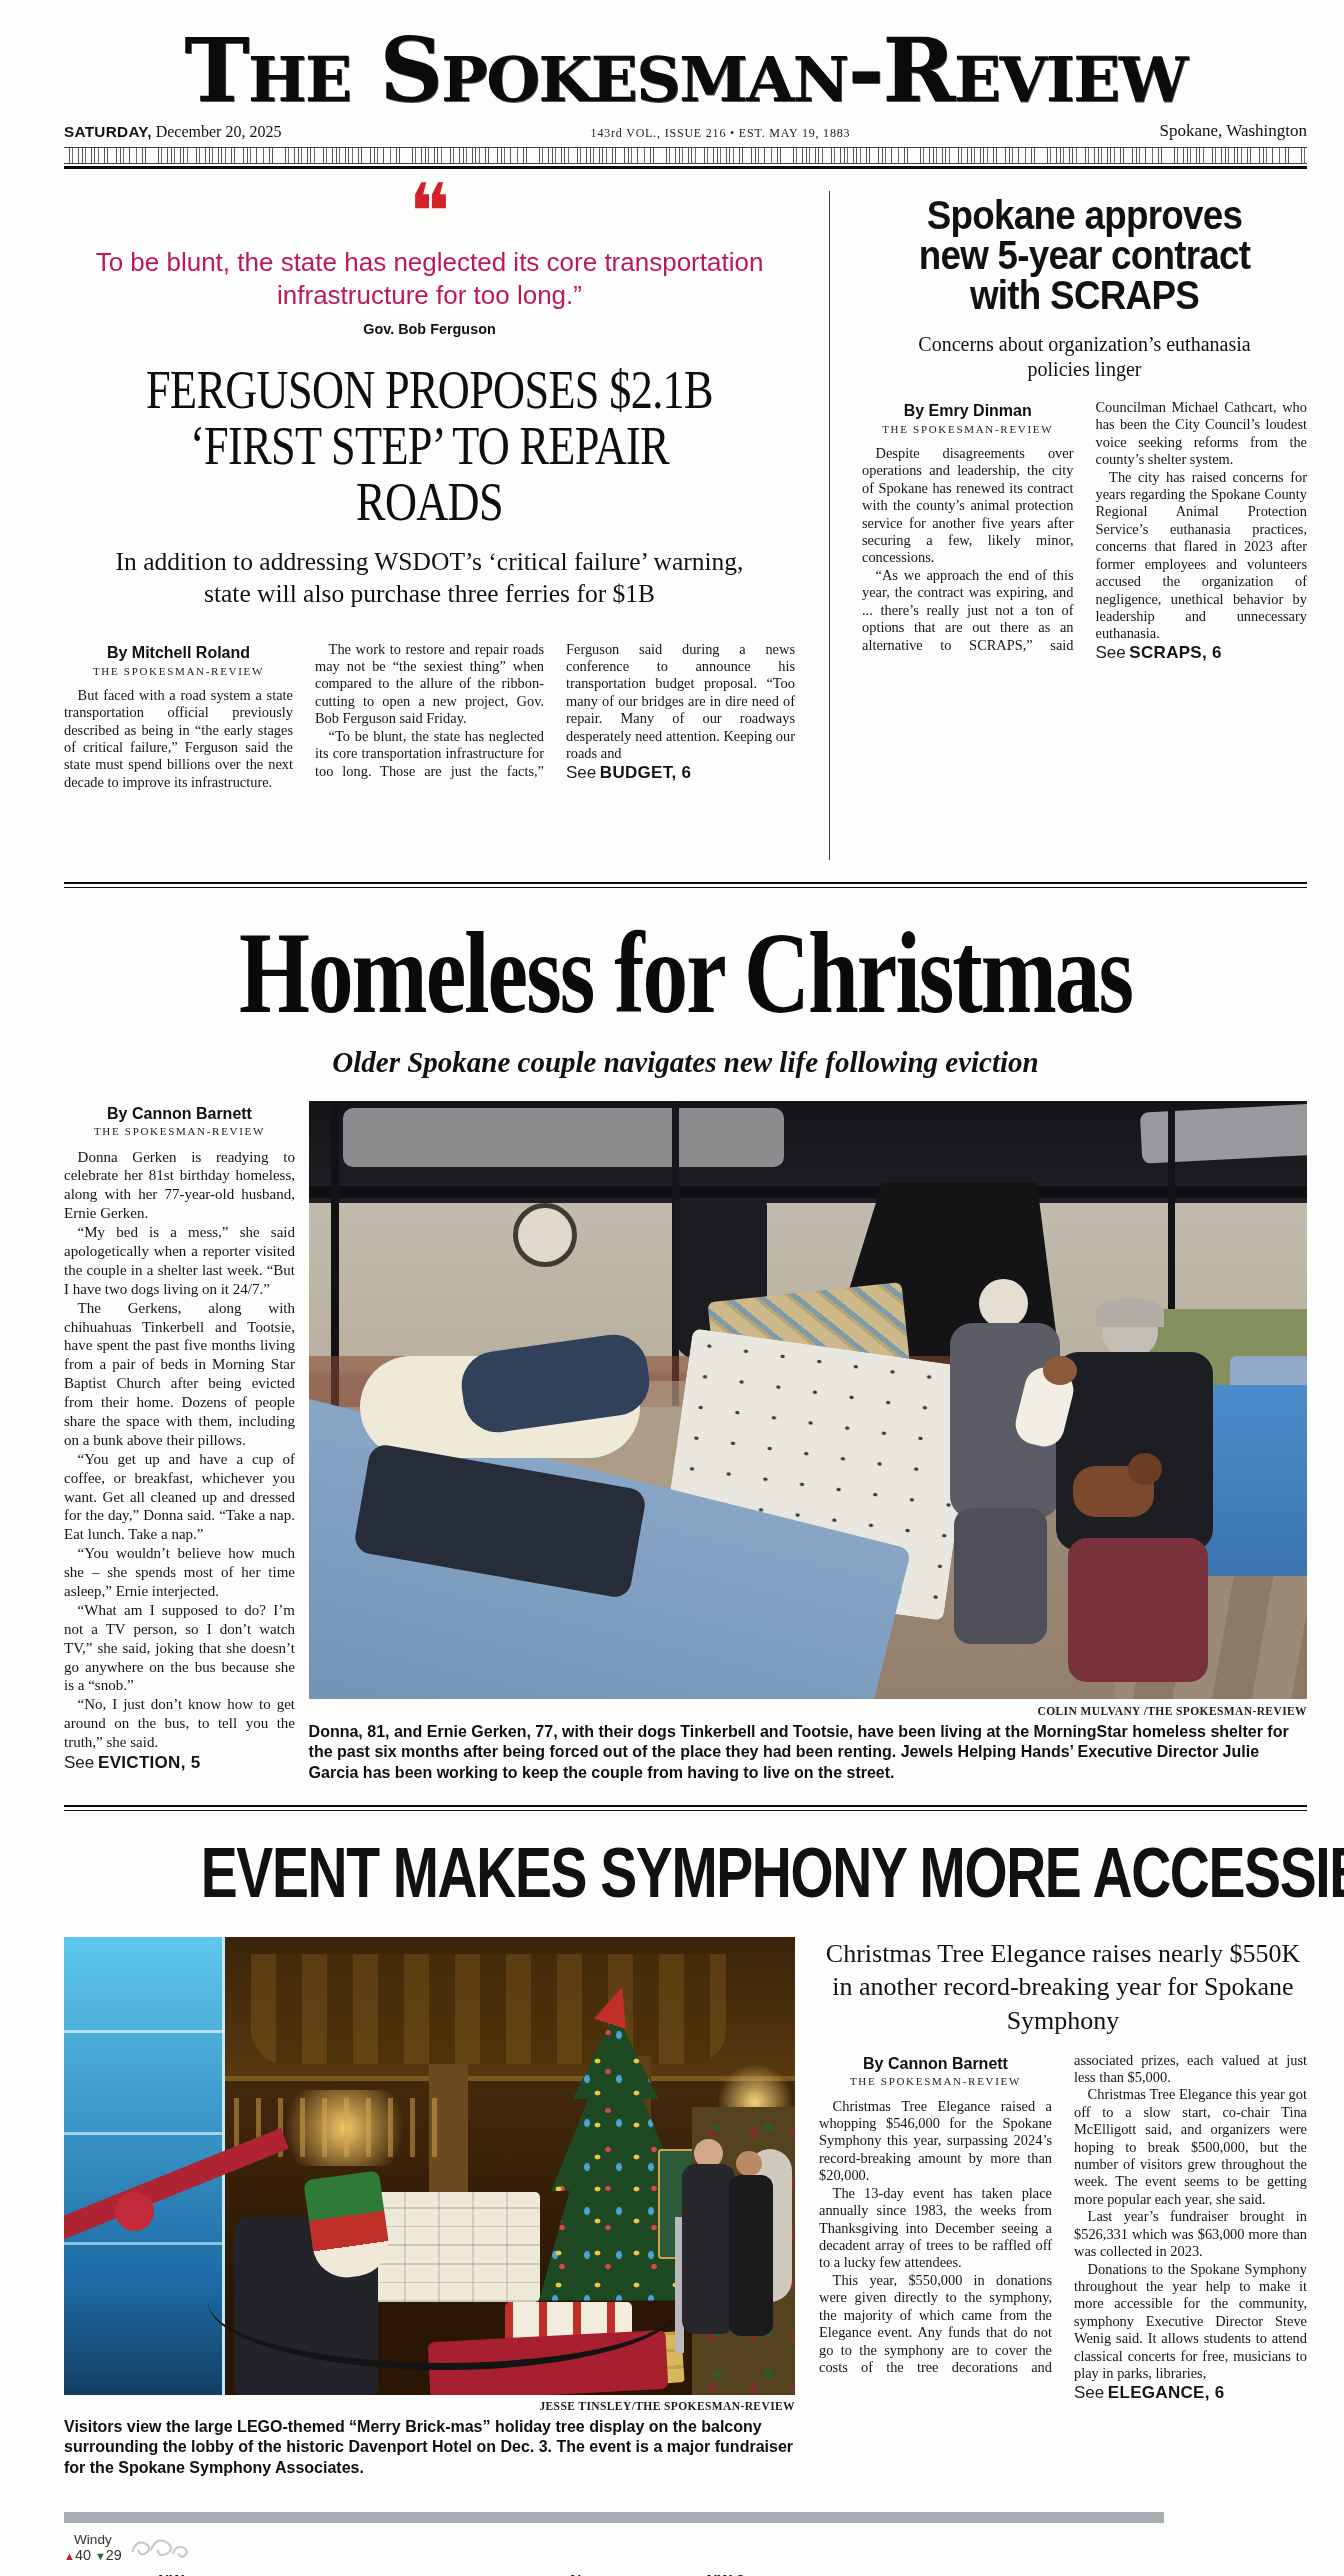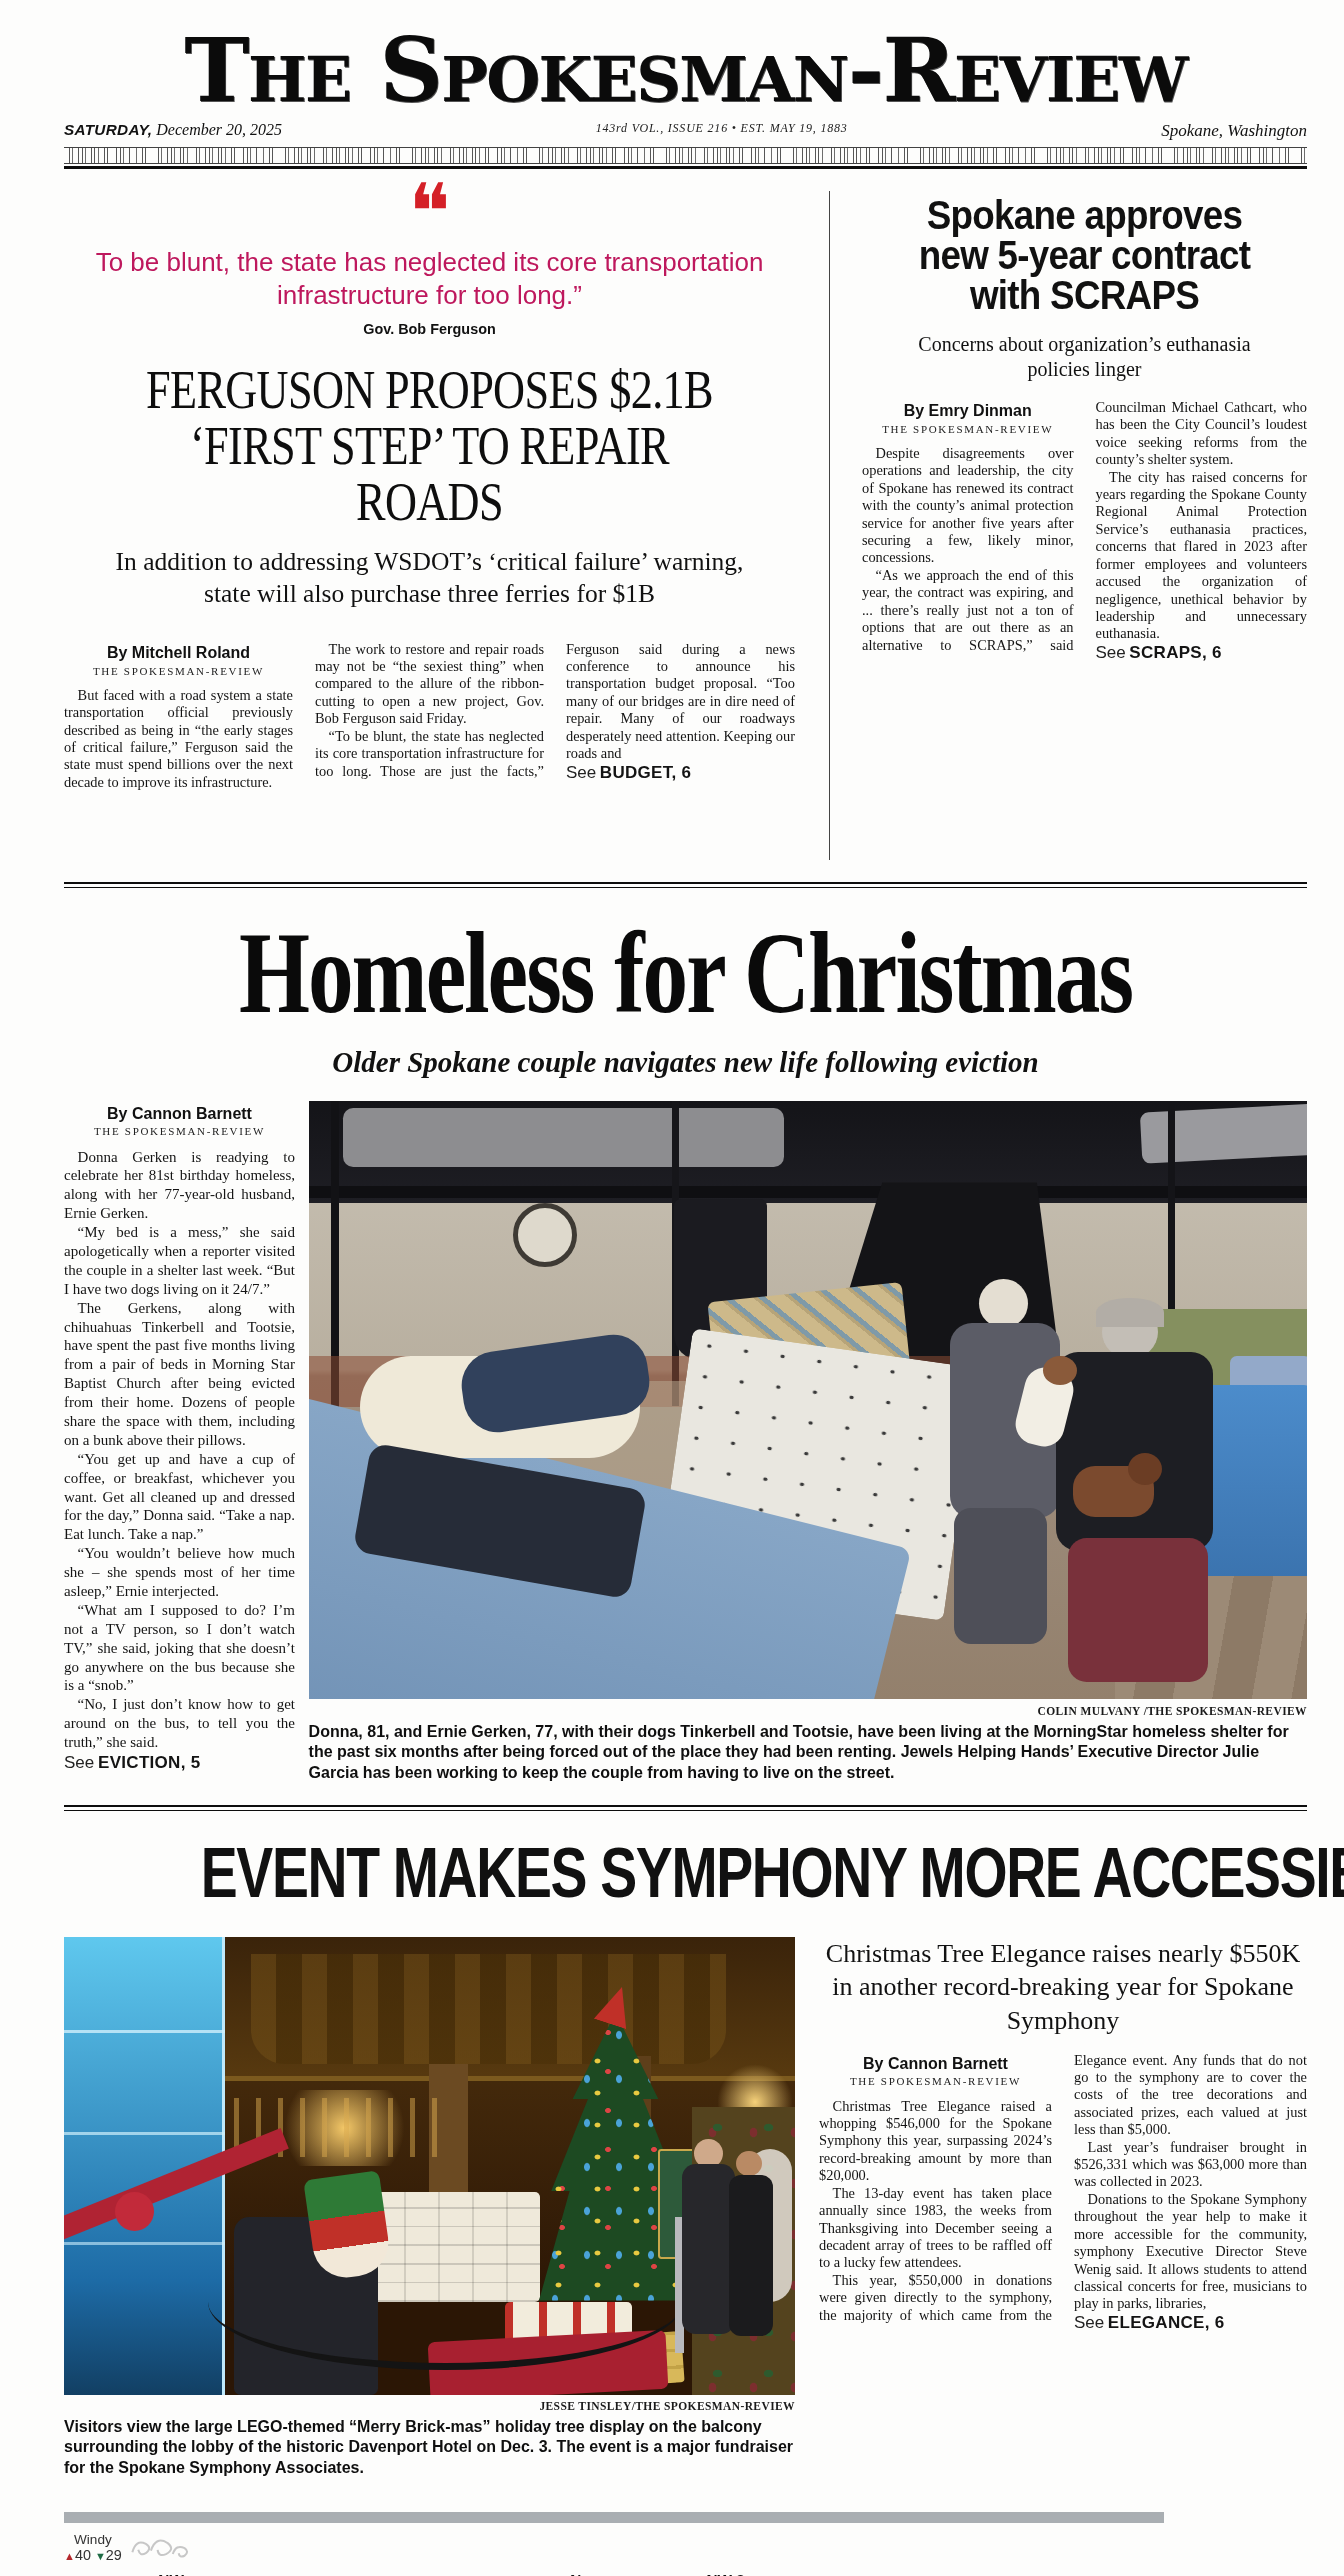--- a/index.html
+++ b/index.html
@@ -10,21 +10,21 @@
   }
   .inner { padding:0 37px 0 64px; }
 
   
   .masthead { text-align:center; padding-top:24px; }
   .paper-title {
     font-family:"DejaVu Serif", serif; font-weight:700; font-variant:small-caps;
     font-size:88px; line-height:1.05; letter-spacing:-1.7px; color:#0b0b0b;
     text-shadow:0.8px 0.8px 0 #555;
   }
-  .dateline { display:flex; justify-content:space-between; align-items:flex-start; margin-top:5.1px;font-style:italic; }
+  .dateline { display:flex; justify-content:space-between; align-items:flex-end; margin-top:5.1px; }
   .dateline .left { font-size:16px; }
   .dateline .left b { font-family:"Liberation Sans", sans-serif; font-weight:700; font-size:15.3px; letter-spacing:0.3px; }
   .dateline .center { font-size:12px; letter-spacing:0.8px; color:#222; }
   .dateline .right { font-size:17px; }
   .ornament {
     margin-top:5.1px; height:17px; border-top:0.8px solid #222; border-bottom:0.8px solid #222;
     background:
       repeating-linear-gradient(90deg, transparent 0 1.7px, #3a3a3a 1.7px 2.5px, transparent 2.5px 5.1px, #3a3a3a 5.1px 6px, transparent 6px 8.5px, #555 8.5px 9.3px, transparent 9.3px 12.7px);
     opacity:.85;
   }
@@ -301,20 +301,21 @@
       <div>
         <div class="e-sub">Christmas Tree Elegance raises nearly $550K in another record-breaking year for Spokane Symphony</div>
         <div class="body-cols cols2 e-body">
           <div class="byline">
             <div class="by">By Cannon Barnett</div>
             <div class="org">THE SPOKESMAN-REVIEW</div>
           </div>
           <p>Christmas Tree Elegance raised a whopping $546,000 for the Spokane Symphony this year, surpassing 2024’s record-breaking amount by more than $20,000.</p>
           <p>The 13-day event has taken place annually since 1983, the weeks from Thanksgiving into December seeing a decadent array of trees to be raffled off to a lucky few attendees.</p>
           <p>This year, $550,000 in donations were given directly to the symphony, the majority of which came from the Elegance event. Any funds that do not go to the symphony are to cover the costs of the tree decorations and associated prizes, each valued at just less than $5,000.</p>
+          <p>Christmas Tree Elegance this year got off to a slow start, co-chair Tina McElligott said, and organizers were hoping to break $500,000, but the number of visitors grew throughout the week. The event seems to be getting more popular each year, she said.</p>
           <p>Last year’s fundraiser brought in $526,331 which was $63,000 more than was collected in 2023.</p>
           <p>Donations to the Spokane Symphony throughout the year help to make it more accessible for the community, symphony Executive Director Steve Wenig said. It allows students to attend classical concerts for free, musicians to play in parks, libraries,</p>
           <p class="jump"><span class="see">See</span> <span class="ref">ELEGANCE, 6</span></p>
         </div>
       </div>
     </div>
   </div>
 
   <div class="inner footer">
     <div class="graybar"></div>

